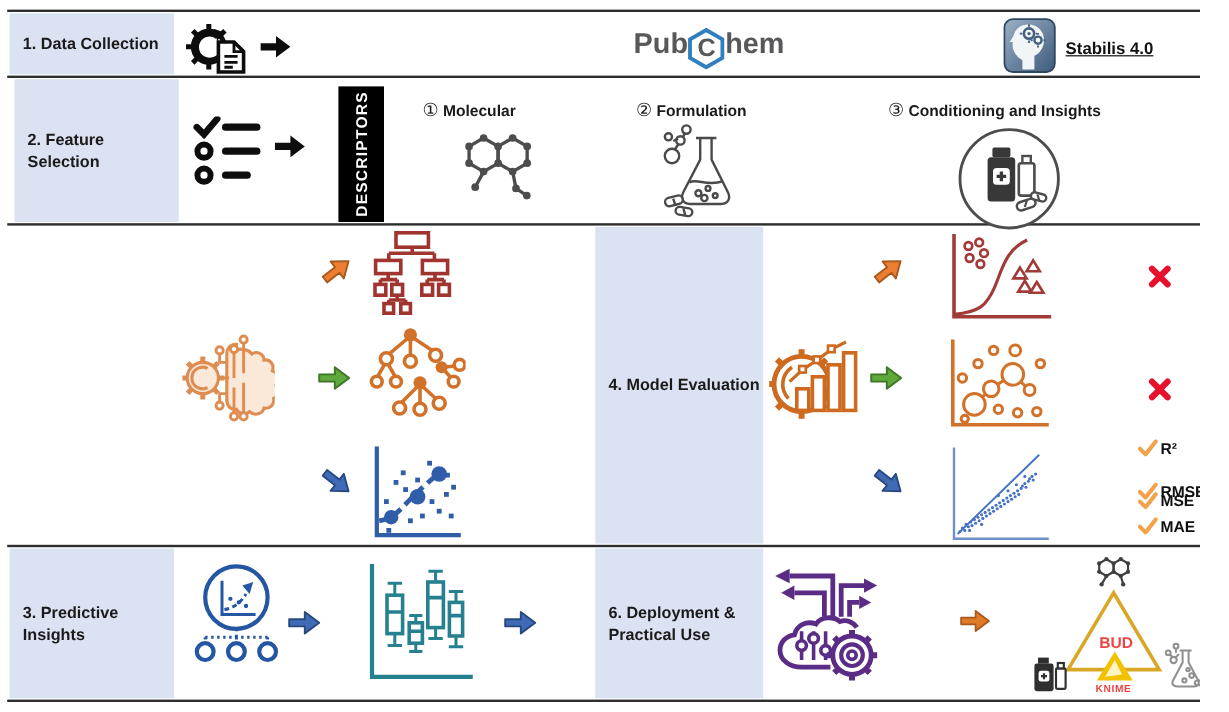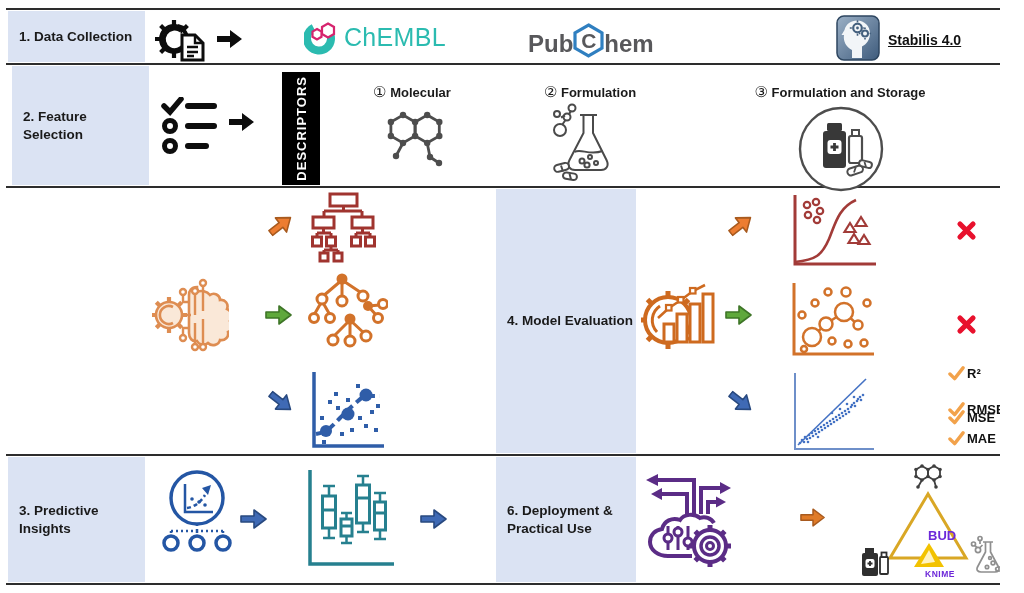--- a/index.html
+++ b/index.html
@@ -3,31 +3,31 @@
 <meta charset="utf-8">
 <style>
   html,body{margin:0;padding:0;background:#fff;}
   .canvas{position:relative;width:1000px;height:593px;background:#fff;overflow:hidden;
           font-family:"Liberation Sans",sans-serif;color:#1a1a1a;}
   .abs{position:absolute;}
   .hline{position:absolute;left:6px;width:1012px;height:2px;background:#2d2d2d;}
   .cell{position:absolute;background:#dbe3f3;display:flex;flex-direction:column;justify-content:center;
         padding-left:11px;box-sizing:border-box;}
   .cell div{font-weight:bold;font-size:13.5px;line-height:1.3;color:#1a1a1a;}
-  .cat-h{position:absolute;text-align:center;font-weight:bold;font-size:13px;color:#1a1a1a;}
+  .cat-h{position:absolute;text-align:left;font-weight:bold;font-size:13px;color:#1a1a1a;}
   .cat-num{font-weight:normal;font-size:15px;}
   .banner{position:absolute;background:#000;display:flex;align-items:center;justify-content:center;}
   .banner span{writing-mode:vertical-rl;transform:rotate(180deg);color:#fff;font-weight:bold;
                font-size:13px;letter-spacing:1px;}
   .chembl-txt{font-size:25px;color:#2BBBB0;letter-spacing:.3px;}
   .pub-txt{font-size:24px;font-weight:bold;color:#58585B;}
   .stab-txt{font-size:14px;font-weight:bold;color:#111;text-decoration:underline;}
   .metric{position:absolute;display:flex;align-items:center;gap:2px;}
   .metric span{font-weight:bold;font-size:13px;color:#111;}
-  .budtxt{position:absolute;font-weight:bold;color:#6d28d9;margin-left:12px;}
+  .budtxt{position:absolute;font-weight:bold;color:#ef4444;}
 </style>
 </head>
 <body>
 
 <div class="canvas">
 
   <div class="hline" style="top:8px"></div>
   <div class="hline" style="top:63px"></div>
   <div class="hline" style="top:186px"></div>
   <div class="hline" style="top:454px"></div>
@@ -58,30 +58,22 @@
     </g>
     <polygon points="25,9 34,12 28,19" fill="#0d0d0d"></polygon>
     <path d="M29 20 H42 L50 28 V45 H29 Z" fill="#fff" stroke="#0d0d0d" stroke-width="3"></path>
     <path d="M42 20 V28 H50" fill="none" stroke="#0d0d0d" stroke-width="2.4"></path>
     <path d="M34 32 H45 M34 37 H45 M34 41 H41" stroke="#0d0d0d" stroke-width="2.4"></path>
   </svg>
   <svg class="abs" style="left:217px;top:29px" width="26" height="20" viewBox="0 0 26 20">
     <polygon points="0,7 13,7 13,1 25,10 13,19 13,13 0,13" fill="#0d0d0d"></polygon>
   </svg>
 
-  <div class="abs" style="left:304px;top:20px;display:flex;align-items:center;gap:5px">
-    <svg width="35" height="35" viewBox="0 0 35 35">
-      <circle cx="15" cy="18.5" r="12" fill="none" stroke="#2BBBB0" stroke-width="8" stroke-dasharray="59 17" transform="rotate(-40 15 18.5)"></circle>
-      <path d="M24 3.5 l6 3.5 v7 l-6 3.5 l-6 -3.5 v-7 Z" fill="#fff" stroke="#D6246E" stroke-width="2.2"></path>
-      <path d="M13 9 l4.5 2.6 v5.2 l-4.5 2.6 l-4.5 -2.6 v-5.2 Z" fill="#fff" stroke="#D6246E" stroke-width="2.2"></path>
-    </svg>
-    <span class="chembl-txt">ChEMBL</span>
-  </div>
-
-  <div class="abs" style="left:528px;top:23px;display:flex;align-items:flex-end">
+
+  <div class="abs" style="left:528px;top:23px;display:flex;align-items:flex-start">
     <span class="pub-txt">Pub</span>
     <span class="abs" style="position:relative;display:inline-flex;align-items:center;justify-content:center;width:31px;height:35px">
       <svg width="31" height="35" viewBox="0 0 31 35" style="position:absolute;left:0;top:0">
         <path d="M15.5 2 L29 9.8 V25.2 L15.5 33 L2 25.2 V9.8 Z" fill="#fff" stroke="#2F7FC0" stroke-width="3.2"></path>
       </svg>
       <span class="pub-txt" style="position:relative;font-size:21px">C</span>
     </span>
     <span class="pub-txt">hem</span>
   </div>
 
@@ -168,21 +160,21 @@
       <g fill="#fff">
         <rect x="2" y="64" width="15" height="7" rx="3.5" transform="rotate(-14 9 67)"></rect>
         <rect x="11" y="73" width="14" height="6.5" rx="3.2" transform="rotate(9 18 76)"></rect>
       </g>
       <path d="M9 65.5 l2 6 M17.5 73.5 l1.5 6"></path>
     </g>
   </svg>
 
   <div class="cat-h" style="left:740px;top:83px;width:200px">
     <span class="cat-num">③</span>
-    <span>Formulation and Storage</span>
+    <span>Conditioning and Insights</span>
   </div>
   <svg class="abs" style="left:797px;top:103px;z-index:3" width="88" height="92" viewBox="0 0 88 92">
     <circle cx="44" cy="46" r="41" stroke="#4d4d4d" stroke-width="2.4" fill="#fff"></circle>
     <rect x="30" y="20" width="15" height="8" rx="1.5" fill="#383838"></rect>
     <rect x="26" y="28" width="23" height="37" rx="3" fill="#383838"></rect>
     <rect x="30.5" y="37" width="14" height="14" rx="3" fill="#fff"></rect>
     <path d="M37.5 40 v8 M33.5 44 h8" stroke="#383838" stroke-width="2.8"></path>
     <g stroke="#4d4d4d" fill="#fff">
       <rect x="55" y="27" width="7" height="6" stroke-width="2"></rect>
       <rect x="52" y="33" width="13" height="27" rx="2" stroke-width="2.2"></rect>

